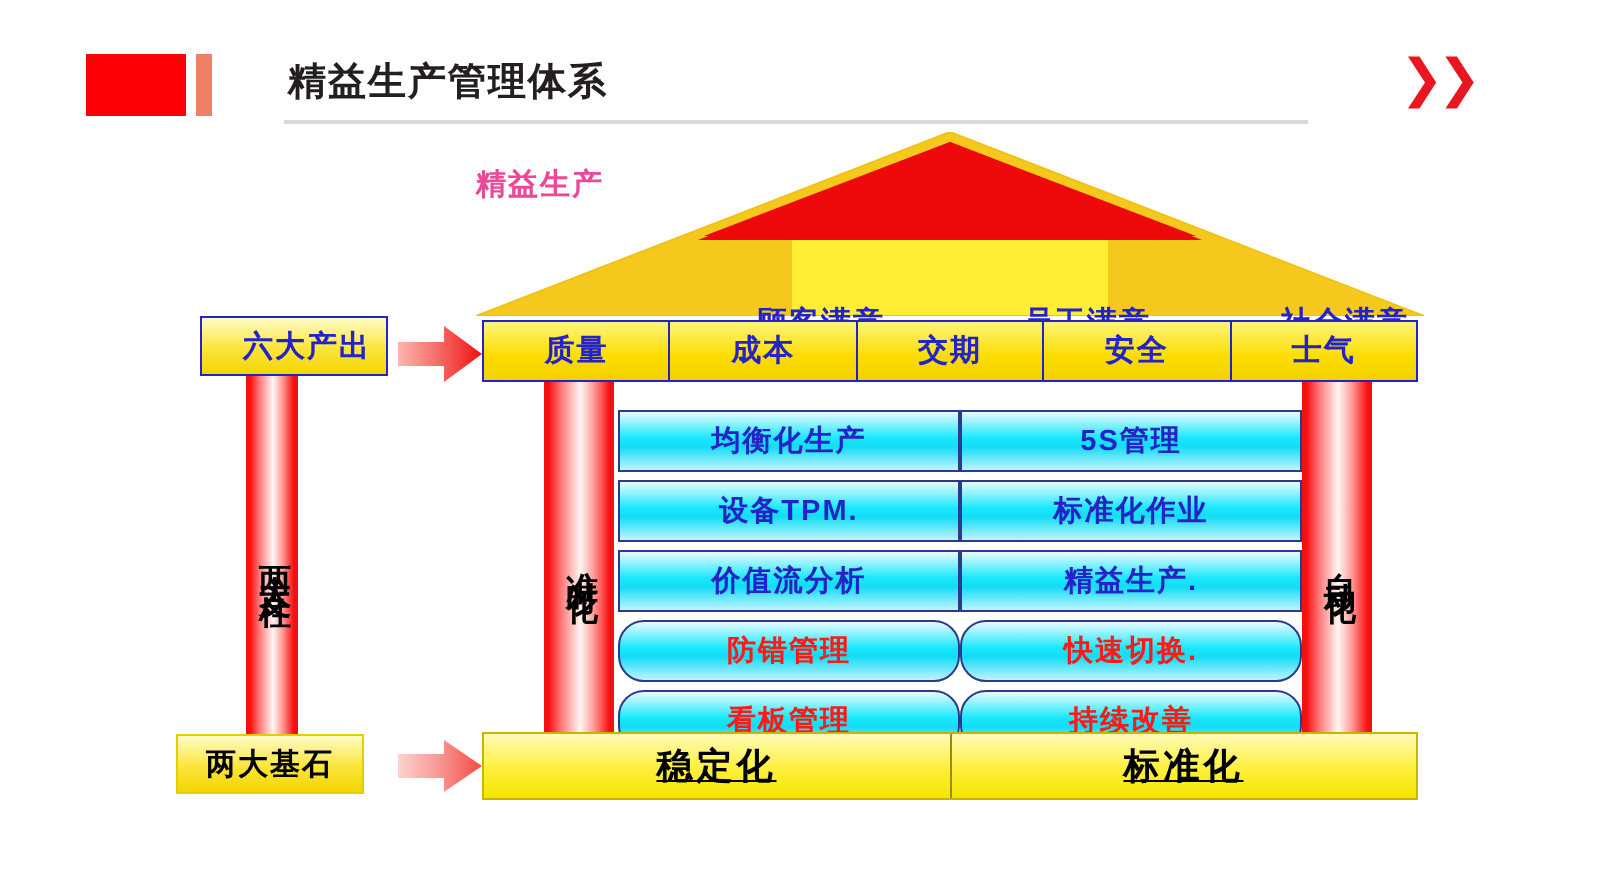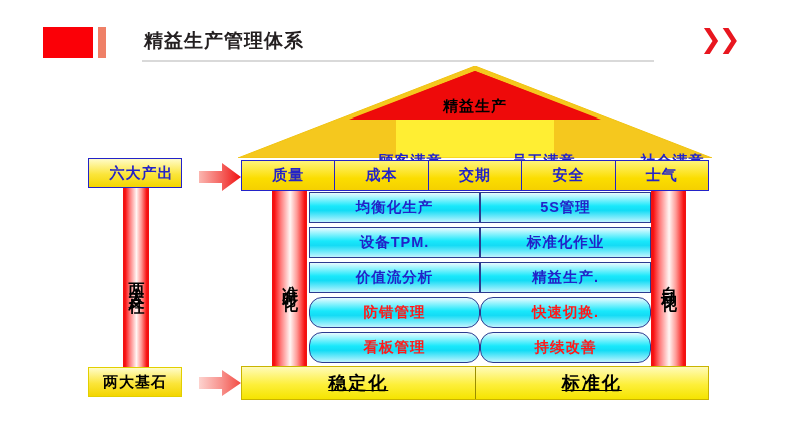--- a/index.html
+++ b/index.html
@@ -25,22 +25,22 @@
   }
   .red-tri { position: absolute; left: 0; top: 0; width: 474px; height: 92px; }
   .roof-label {
     position: absolute; top: 86px; font-size: 15px; font-weight: bold; color: #2323c8;
     width: 145px; text-align: center; letter-spacing: 1px;
   }
   .roof-label.l1 { left: 100px; }
   .roof-label.l2 { left: 233px; color: #2323c8; }
   .roof-label.l3 { left: 362px; }
   .apex-label {
-    position: absolute; left: 0; top: 31px; width: 474px; text-align: center;
-    font-size: 15px; font-weight: bold; color: #000000; letter-spacing: 1px;
+    position: absolute; left: 0; top: 17px; width: 474px; text-align: left;
+    font-size: 15px; font-weight: bold; color: #ec4899; letter-spacing: 1px;
   }
 
   
   .out-row { position: absolute; left: 241px; top: 160px; width: 468px; height: 31px; display: flex;
              border: 1.6px solid #2323c8; background: linear-gradient(#fff47a, #fbdd00 60%, #f5d000); }
   .out-cell { flex: 1; display: flex; align-items: center; justify-content: center;
               font-size: 15px; font-weight: bold; color: #2323c8; border-right: 1.6px solid #2323c8; letter-spacing: 1px; }
   .out-cell:last-child { border-right: none; }
 
   
@@ -51,21 +51,21 @@
   }
   .pillar-text {
     writing-mode: vertical-rl; text-orientation: upright;
     font-size: 16px; font-weight: bold; color: #000; letter-spacing: 5px;
   }
   .p-out-left  { left: 123px; top: 188px; width: 26px; height: 184px; }
   .p-in-left   { left: 272px; top: 191px; width: 35px; height: 178px; }
   .p-in-right  { left: 651px; top: 191px; width: 35px; height: 178px; }
 
   
-  .grid { position: absolute; left: 309px; top: 192px; width: 342px; }
+  .grid { position: absolute; left: 309px; top: 205px; width: 342px; }
   .grid-row { display: flex; height: 31px; margin-bottom: 4px; }
   .grid-row:last-child { margin-bottom: 0; }
   .gcell {
     flex: 1; display: flex; align-items: center; justify-content: center;
     font-size: 14.5px; font-weight: bold; letter-spacing: 1px;
     border: 1.2px solid #2b3a8f;
     background: linear-gradient(#e9fbff 0%, #19e8fb 45%, #13dcf5 60%, #bff4ff 100%);
   }
   .gcell.left { border-right-width: 0.6px; }
   .gcell.right { border-left-width: 0.6px; }
@@ -78,21 +78,21 @@
   .found-cell { flex: 1; display: flex; align-items: center; justify-content: center;
                 font-size: 18px; font-weight: bold; color: #000; letter-spacing: 2px; text-decoration: underline; }
   .found-cell.left { border-right: 1.2px solid #9a8d00; }
 
   
   .tag {
     position: absolute; display: flex; align-items: center; justify-content: center;
     font-size: 15px; font-weight: bold; letter-spacing: 1px;
     background: linear-gradient(#fffcc8, #fbe53a 55%, #f3d500);
   }
-  .tag-top { left: 88px; top: 158px; width: 94px; height: 30px; border: 1.8px solid #2323c8; color: #2323c8; padding-left: 13px; }
+  .tag-top { left: 100px; top: 158px; width: 94px; height: 30px; border: 1.8px solid #2323c8; color: #2323c8; padding-left: 13px; }
   .tag-bot { left: 88px; top: 367px; width: 94px; height: 30px; border: 1.8px solid #e2cf00; color: #000; }
 
   
   .arrow { position: absolute; }
   .arrow svg { display: block; }
 </style>
 </head>
 <body>
 
 <div id="stage">

